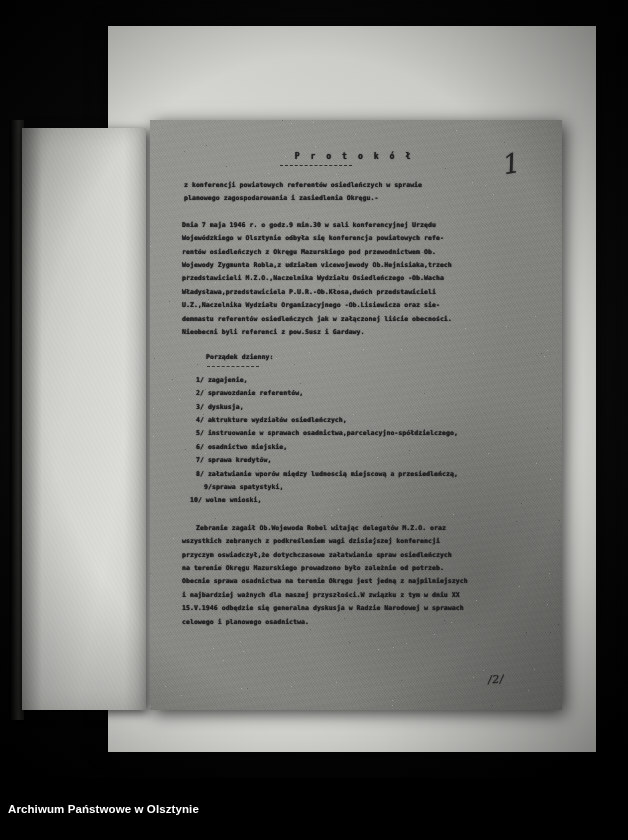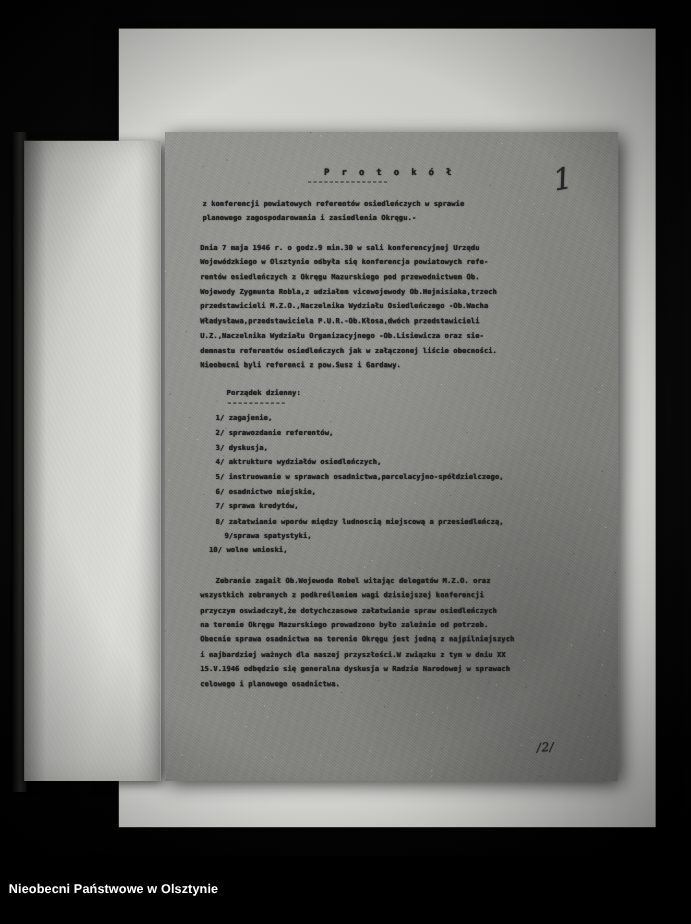--- a/index.html
+++ b/index.html
@@ -450,14 +450,14 @@
         <i style="left:15.76%;top:27.50%"></i>
         <i class="dark" style="left:97.14%;top:86.85%"></i>
         <i style="left:67.22%;top:14.77%"></i>
       </div>
   </div>
 
   <div id="vignette"></div>
 </div>
 
 <div id="footer-caption">
-  <span class="caption-text">Nieobecni Państwowe w Olsztynie</span>
+  <span class="caption-text">Archiwum Państwowe w Olsztynie</span>
 </div>
 
 </body></html>

